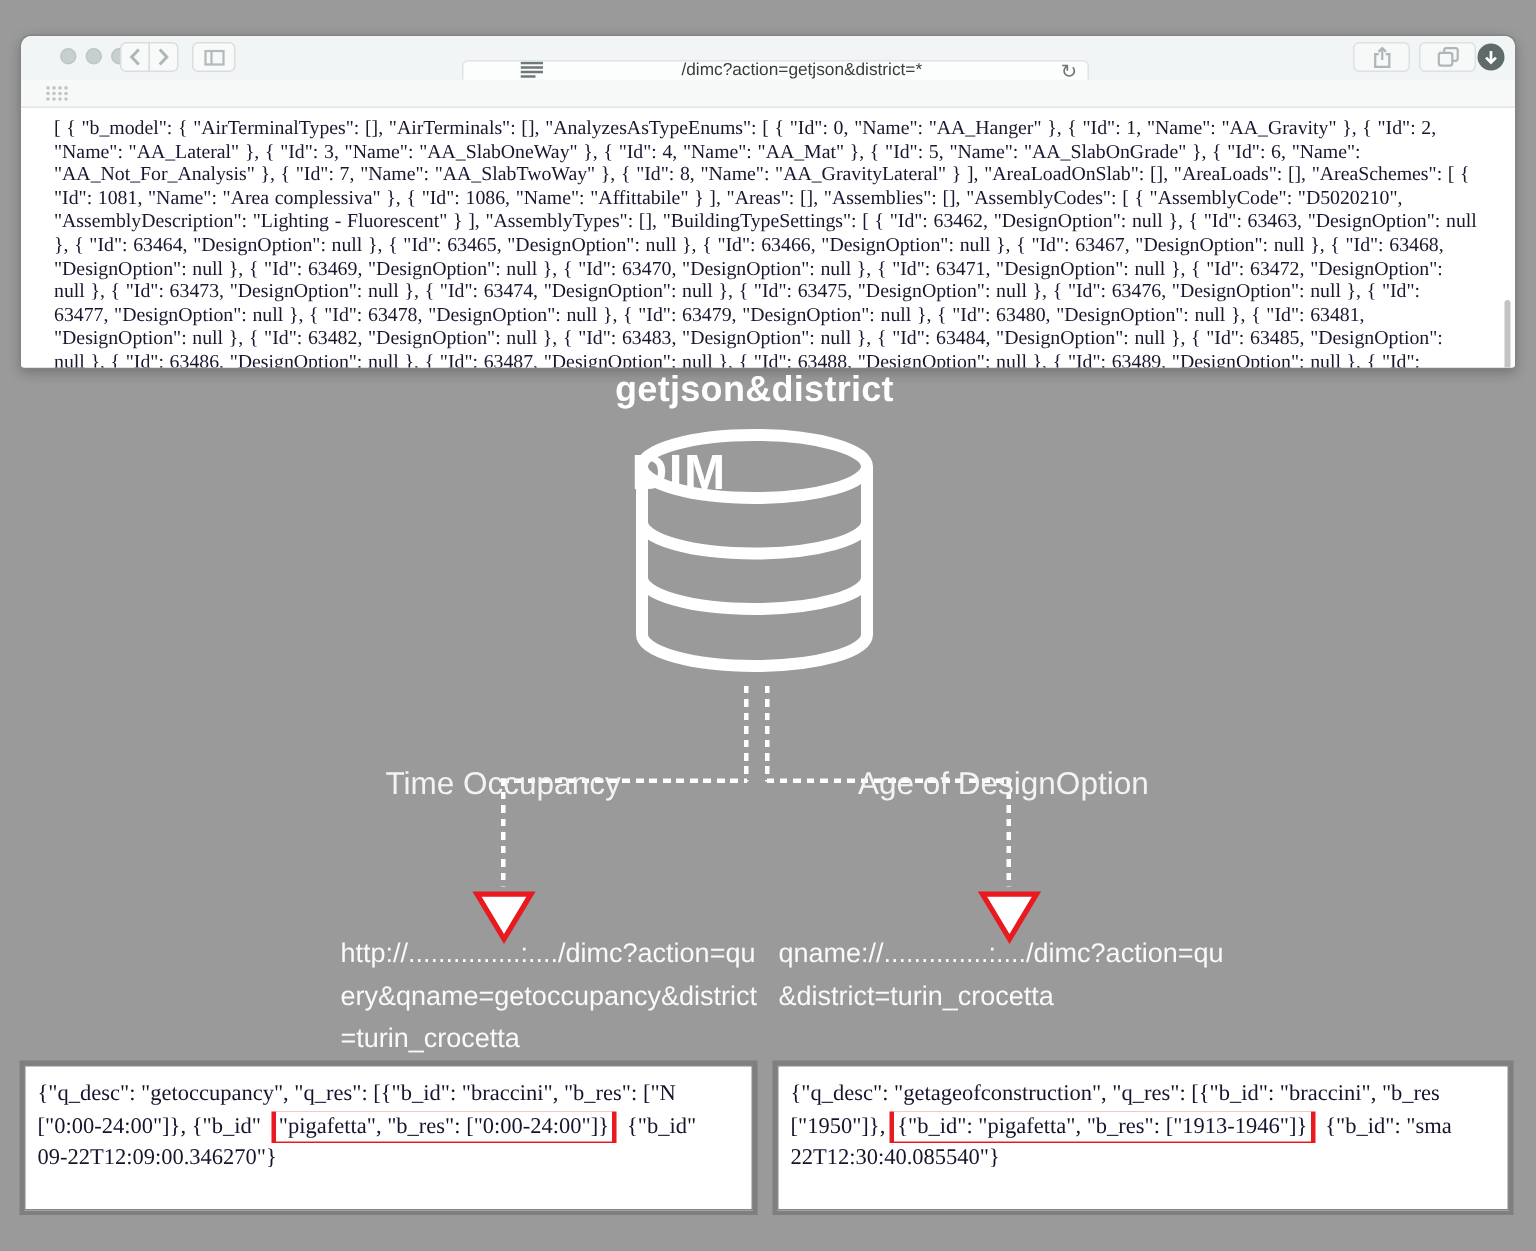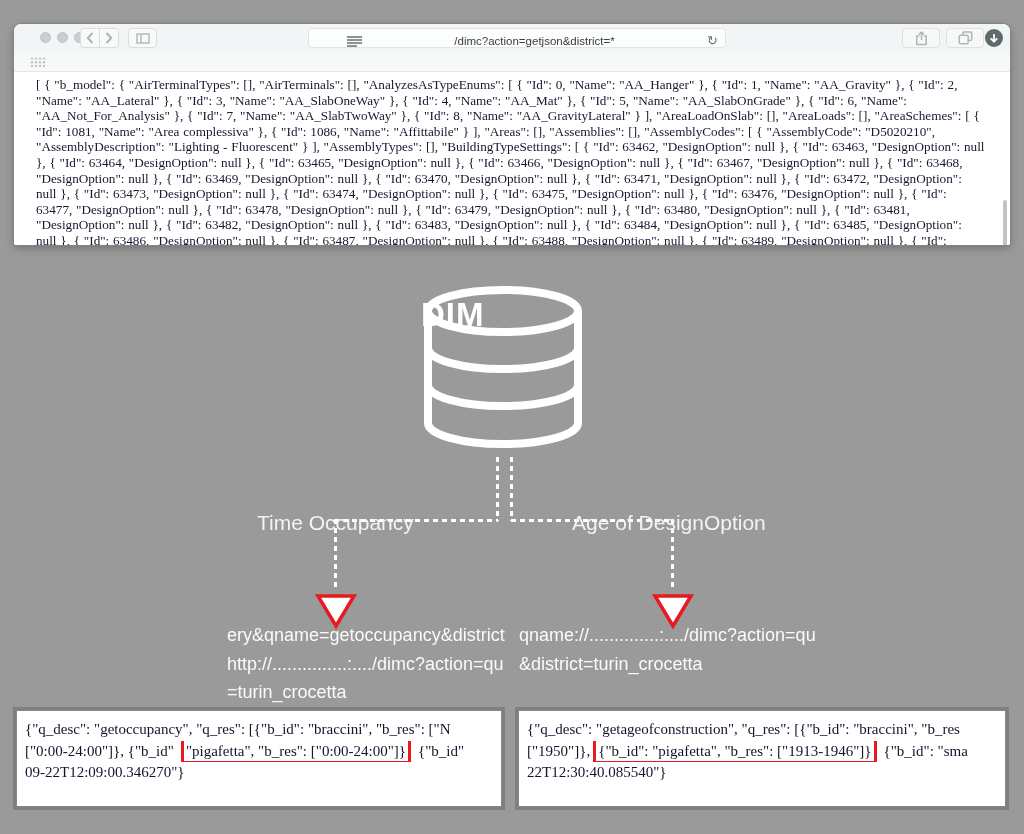--- a/index.html
+++ b/index.html
@@ -11,23 +11,23 @@
   .bwindow{left:14px;top:24px;width:996px;height:221px;background:#fff;
            border-radius:7px 7px 2px 2px;
            box-shadow:0 0 0 1px #848484,0 3px 9px rgba(0,0,0,.28);}
   .toolbar{position:absolute;left:0;top:0;right:0;height:29px;background:#f2f5f5;
            border-bottom:1px solid #d6dbdb;border-radius:7px 7px 0 0;}
   .tl{position:absolute;top:8px;width:11px;height:11px;border-radius:50%;
       background:#c7cfcf;border:1px solid #bcc5c5;box-sizing:border-box;}
   .navbtn{position:absolute;top:4px;width:20px;height:20px;background:#f8fafa;
           border:1px solid #d8dddd;box-sizing:border-box;
           display:flex;align-items:center;justify-content:center;}
-  .addr{position:absolute;left:294px;top:4px;width:418px;height:20px;background:#fcfdfd;
+  .addr{position:absolute;left:294px;top:16px;width:418px;height:20px;background:#fcfdfd;
         border:1px solid #e0e4e4;border-radius:4px;box-sizing:border-box;
-        display:flex;align-items:flex-end;padding-left:30px;}
+        display:flex;align-items:flex-start;padding-left:30px;}
   .addr-url{flex:1;text-align:center;font-size:11.5px;color:#3c3c3c;letter-spacing:0;}
   .rightbtn{position:absolute;top:4px;width:38px;height:20px;background:#f7f9f9;
             border:1px solid #dde1e1;border-radius:4px;box-sizing:border-box;
             display:flex;align-items:center;justify-content:center;}
   .dlcircle{position:absolute;top:5px;width:18px;height:18px;border-radius:50%;
             background:#5f6a6b;display:flex;align-items:center;justify-content:center;}
   .favbar{position:absolute;left:0;top:29px;right:0;height:18px;background:#f7f9f9;
           border-bottom:1px solid #e3e6e6;}
   .bcontent{position:absolute;left:0;top:48px;right:0;bottom:0;background:#fff;
             overflow:hidden;border-radius:0 0 2px 2px;}
@@ -141,20 +141,21 @@
           </g>
         </svg>
     </div>
 
     <div class="bcontent">
       <div class="jsonflow">[ { "b_model": { "AirTerminalTypes": [], "AirTerminals": [], "AnalyzesAsTypeEnums": [ { "Id": 0, "Name": "AA_Hanger" }, { "Id": 1, "Name": "AA_Gravity" }, { "Id": 2, "Name": "AA_Lateral" }, { "Id": 3, "Name": "AA_SlabOneWay" }, { "Id": 4, "Name": "AA_Mat" }, { "Id": 5, "Name": "AA_SlabOnGrade" }, { "Id": 6, "Name": "AA_Not_For_Analysis" }, { "Id": 7, "Name": "AA_SlabTwoWay" }, { "Id": 8, "Name": "AA_GravityLateral" } ], "AreaLoadOnSlab": [], "AreaLoads": [], "AreaSchemes": [ { "Id": 1081, "Name": "Area complessiva" }, { "Id": 1086, "Name": "Affittabile" } ], "Areas": [], "Assemblies": [], "AssemblyCodes": [ { "AssemblyCode": "D5020210", "AssemblyDescription": "Lighting - Fluorescent" } ], "AssemblyTypes": [], "BuildingTypeSettings": [ { "Id": 63462, "DesignOption": null }, { "Id": 63463, "DesignOption": null }, { "Id": 63464, "DesignOption": null }, { "Id": 63465, "DesignOption": null }, { "Id": 63466, "DesignOption": null }, { "Id": 63467, "DesignOption": null }, { "Id": 63468, "DesignOption": null }, { "Id": 63469, "DesignOption": null }, { "Id": 63470, "DesignOption": null }, { "Id": 63471, "DesignOption": null }, { "Id": 63472, "DesignOption": null }, { "Id": 63473, "DesignOption": null }, { "Id": 63474, "DesignOption": null }, { "Id": 63475, "DesignOption": null }, { "Id": 63476, "DesignOption": null }, { "Id": 63477, "DesignOption": null }, { "Id": 63478, "DesignOption": null }, { "Id": 63479, "DesignOption": null }, { "Id": 63480, "DesignOption": null }, { "Id": 63481, "DesignOption": null }, { "Id": 63482, "DesignOption": null }, { "Id": 63483, "DesignOption": null }, { "Id": 63484, "DesignOption": null }, { "Id": 63485, "DesignOption": null }, { "Id": 63486, "DesignOption": null }, { "Id": 63487, "DesignOption": null }, { "Id": 63488, "DesignOption": null }, { "Id": 63489, "DesignOption": null }, { "Id": 63490, "DesignOption": null }, { "Id": 63491, "DesignOption": null }, { "Id": 63492, "DesignOption": null }, { "Id": 63493, "DesignOption": null }, { "Id": 63494, "DesignOption": null } ],</div>
       <div class="scrollthumb"></div>
     </div>
   </div>
 
+  <div class="abs toplabel">getjson&amp;district</div>
 
   <svg class="abs" style="left:421px;top:284px" width="164" height="168" viewBox="0 0 164 168">
     <g fill="none" stroke="#ffffff" stroke-width="8">
       <path d="M7 27 V139 a75 21 0 0 0 150 0 V27"></path>
       <ellipse cx="82" cy="27" rx="75" ry="21"></ellipse>
       <path d="M7 64 a75 21 0 0 0 150 0"></path>
       <path d="M7 101 a75 21 0 0 0 150 0"></path>
     </g>
   </svg>
   <div class="abs dimtext">DIM</div>
@@ -170,22 +171,22 @@
   <div class="abs branchlabel" style="left:572px;top:491px">Age of DesignOption</div>
 
   <svg class="abs" style="left:314px;top:592px" width="44" height="38" viewBox="0 0 44 38">
     <polygon points="4,4 40,4 22,34" fill="#ffffff" stroke="#e8191f" stroke-width="3.5"></polygon>
   </svg>
   <svg class="abs" style="left:651px;top:592px" width="44" height="38" viewBox="0 0 44 38">
     <polygon points="4,4 40,4 22,34" fill="#ffffff" stroke="#e8191f" stroke-width="3.5"></polygon>
   </svg>
 
   <div class="abs urlblock" style="left:227px;top:621px;width:296px">
+    <div>http://...............:..../dimc?action=qu</div>
     <div>ery&amp;qname=getoccupancy&amp;district</div>
-    <div>http://...............:..../dimc?action=qu</div>
     <div>=turin_crocetta</div>
   </div>
   <div class="abs urlblock" style="left:519px;top:621px;width:300px">
     <div>qname://..............:..../dimc?action=qu</div>
     <div>&amp;district=turin_crocetta</div>
   </div>
 
   <div class="abs rbox" style="left:16px;top:710px;width:486px;height:97px">
     <div class="rline">{"q_desc": "getoccupancy", "q_res": [{"b_id": "braccini", "b_res": ["N</div>
     <div class="rline"><span>["0:00-24:00"]}, {"b_id"</span><span class="hl gap12">"pigafetta", "b_res": ["0:00-24:00"]}</span><span class="gap12">{"b_id"</span></div>

